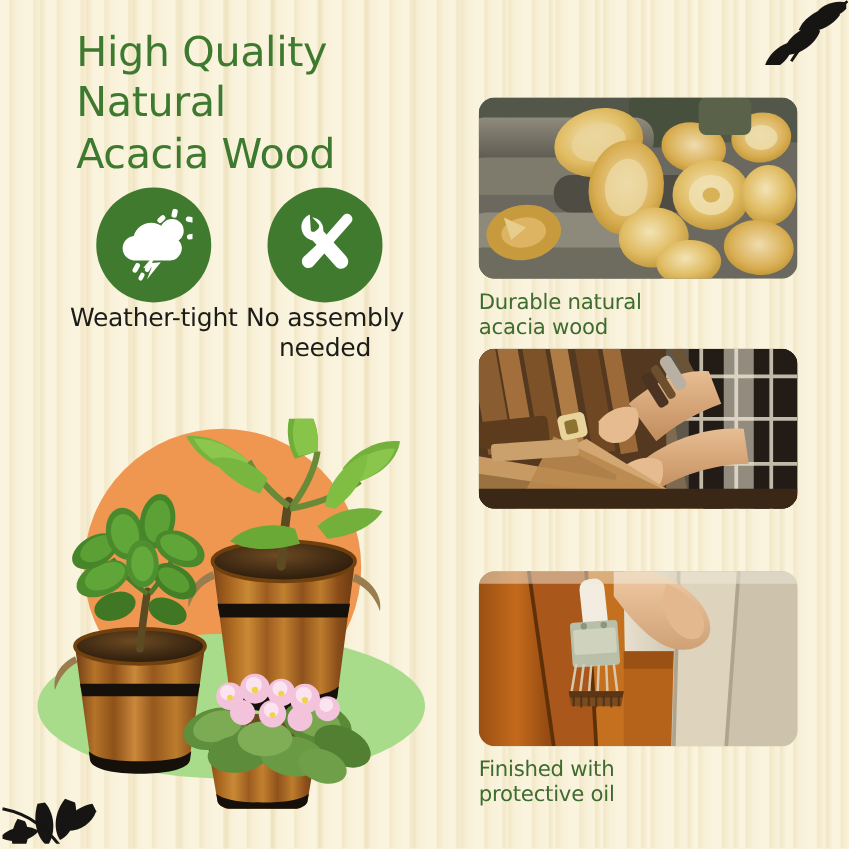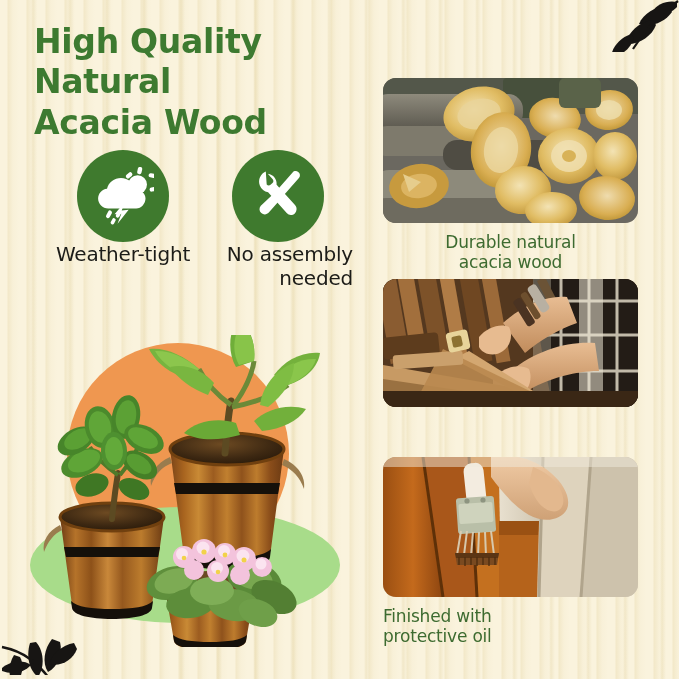--- a/index.html
+++ b/index.html
@@ -21,33 +21,33 @@
         rgba(236,223,184,0.00) 19px),
       repeating-linear-gradient(90deg,
         rgba(222,205,152,0.00) 0px,
         rgba(222,205,152,0.00) 31px,
         rgba(222,205,152,0.30) 33px,
         rgba(222,205,152,0.00) 37px);
   }
 
   
   .title{
-    position:absolute;left:34px;top:22px;width:330px;
+    position:absolute;left:61px;top:22px;width:330px;
     color:#3d7a30;
     font-family:"DejaVu Sans", sans-serif;
-    font-size:33px;line-height:1.22;font-weight:bold;
+    font-size:33px;line-height:1.22;font-weight:normal;
     letter-spacing:-0.3px;
     white-space:pre-line;
   }
 
   
   .features{position:absolute;left:48px;top:150px;width:320px;height:140px;}
   .feature{position:absolute;top:0;width:150px;text-align:center;}
   .feature.f0{left:0px;}
-  .feature.f1{left:155px;text-align:right;}
+  .feature.f1{left:137px;}
   .badge{
     width:92px;height:92px;border-radius:50%;
     background:#3f7a2e;margin:0 auto;
     display:flex;align-items:center;justify-content:center;
   }
   .badge svg{display:block;}
   .feature-label{
     color:#1c1c18;
     font-family:"DejaVu Sans", sans-serif;
     font-size:20px;line-height:1.2;font-weight:normal;
@@ -72,21 +72,21 @@
     width:255px;border-radius:13px;overflow:hidden;display:block;
     background:#cfc4ae;
   }
   .photo-frame svg{display:block;}
   .photo-caption{
     margin-top:9px;color:#3d6b30;
     font-family:"DejaVu Sans", sans-serif;
     font-size:17px;line-height:1.2;font-weight:normal;
     letter-spacing:-0.2px;white-space:pre-line;
   }
-  .cap-center{text-align:center;}
+  .cap-center{}
   .cap-left{}
   .card0{top:78px;}
   .card1{top:279px;}
   .card2{top:457px;}
 
   
   .leaf{position:absolute;}
   .leaf-tr{right:0px;top:0px;}
   .leaf-bl{left:0px;bottom:0px;}
 </style>

